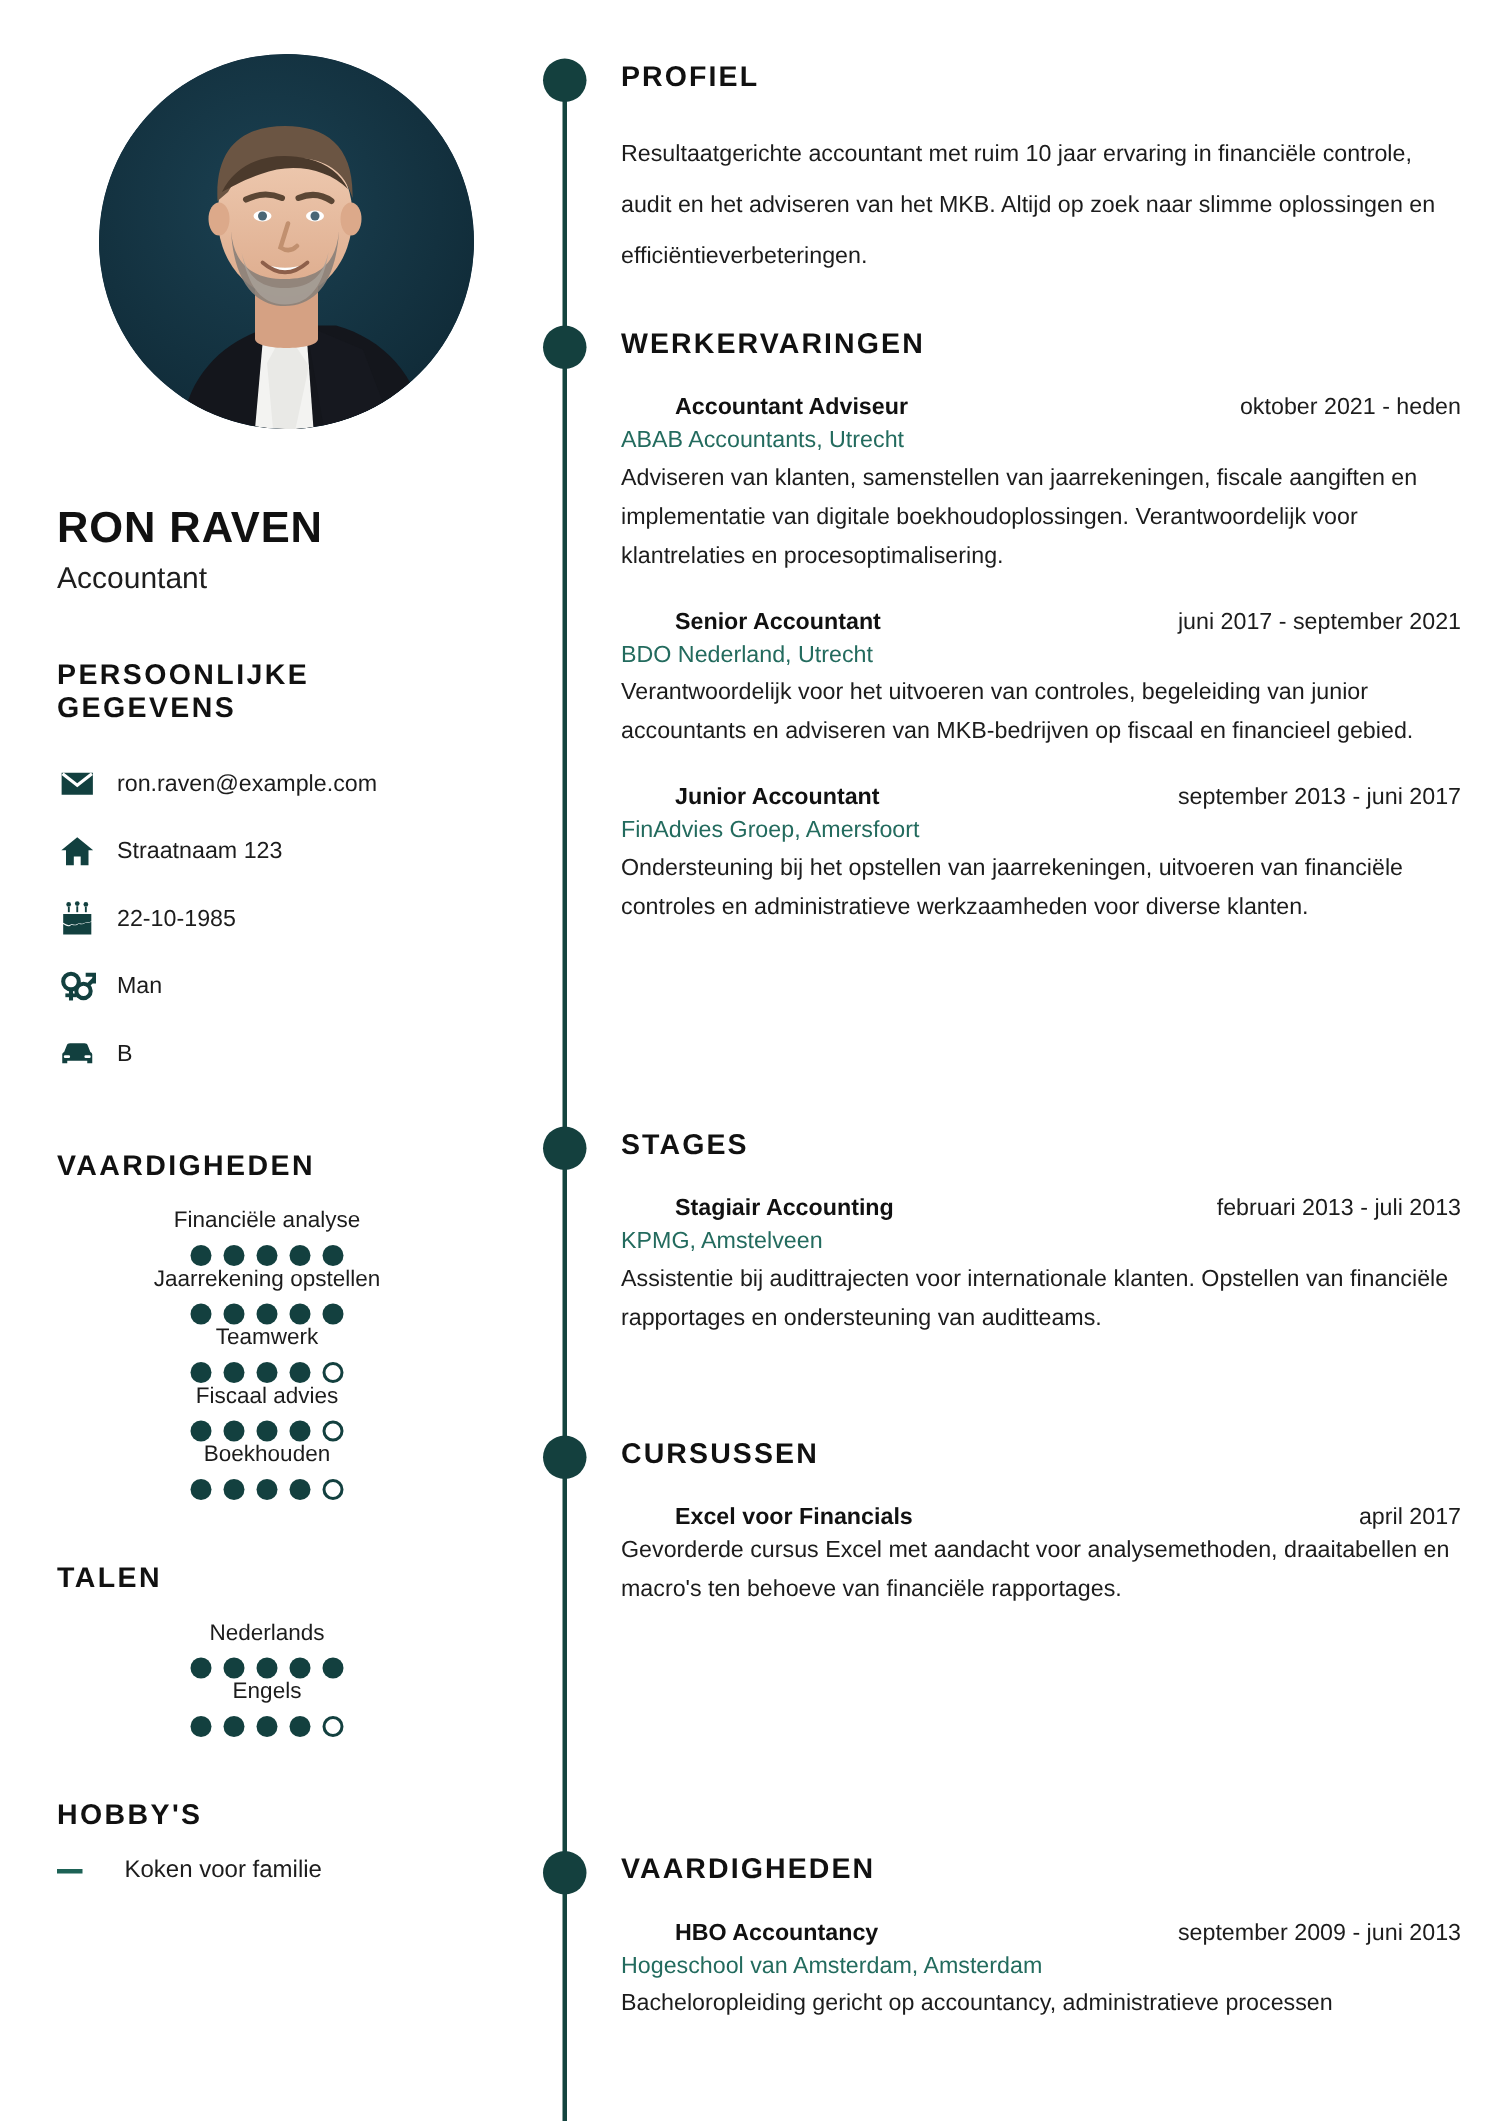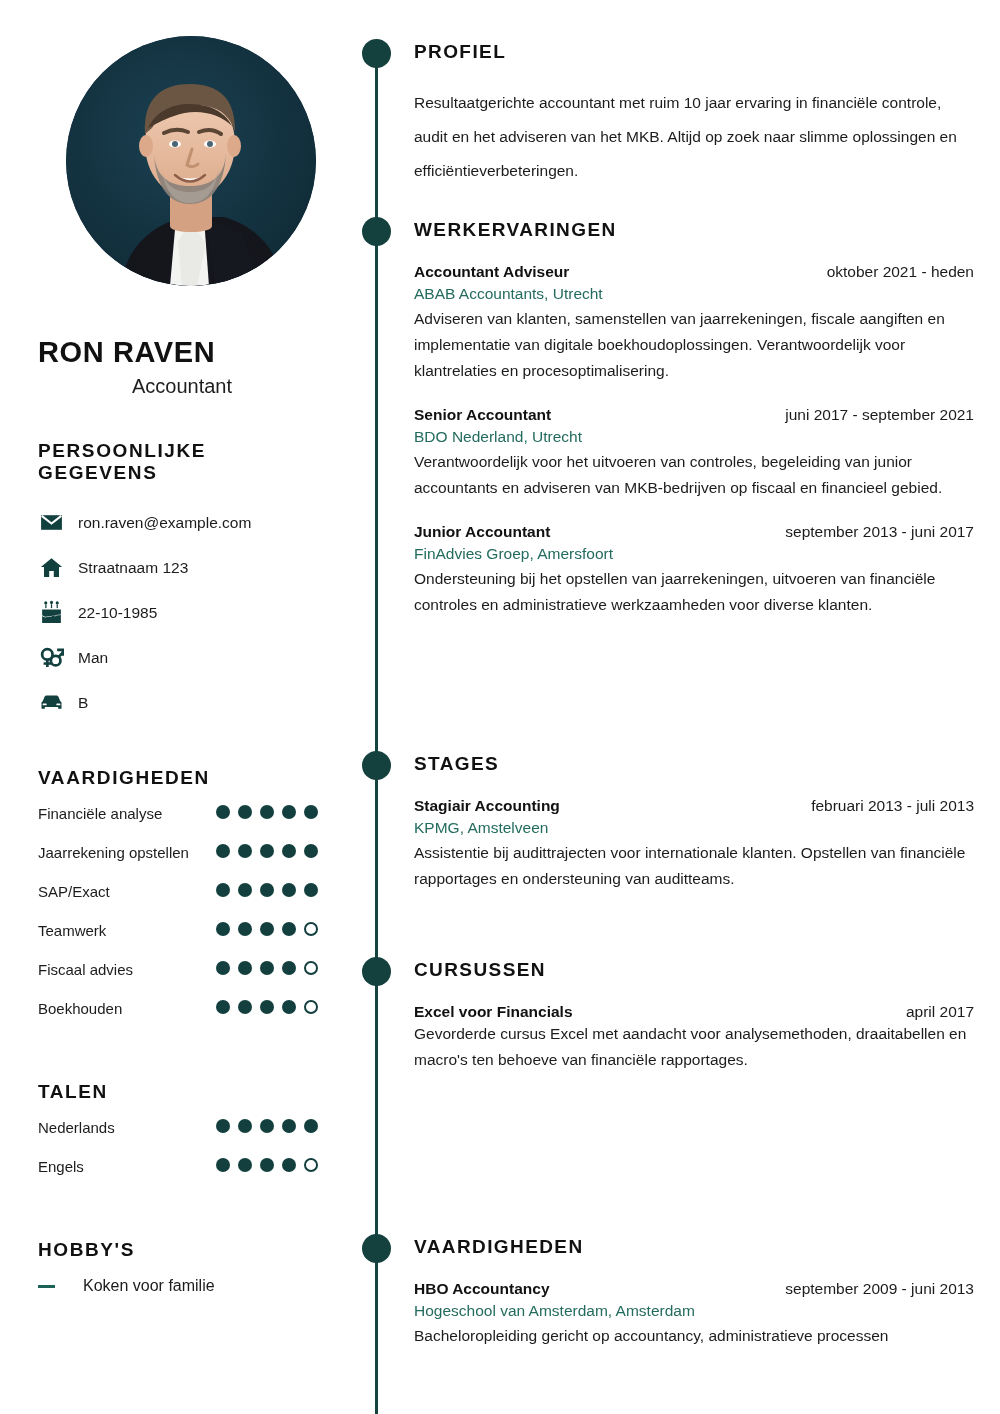--- a/index.html
+++ b/index.html
@@ -16,33 +16,33 @@
   .left { position:absolute; left:0; top:0; width:360px; height:1258px; padding:34px 34px 0 38px; }
 
   .photo-wrap { width:250px; height:250px; margin:2px 0 0 28px; }
   .photo {
     width:250px; height:250px; border-radius:50%; overflow:hidden; position:relative;
     background:#133041;
   }
   .photo svg { display:block; width:250px; height:250px; }
 
   .name { font-size:29px; font-weight:bold; letter-spacing:0.6px; color:#111; margin-top:50px; }
-  .job-title { font-size:20px; font-weight:normal; color:#1e1e1e; margin-top:6px;text-align:center; }
+  .job-title { font-size:20px; font-weight:normal; color:#1e1e1e; margin-top:6px; }
 
   .sec-head-left {
     font-size:19px; font-weight:bold; letter-spacing:1.6px; color:#111;
     margin-top:42px; margin-bottom:16px;
   }
 
   .contact-row { display:flex; align-items:center; gap:14px; height:45px; }
   .c-ico { width:26px; height:26px; flex:0 0 26px; display:flex; align-items:center; justify-content:center; }
   .c-ico svg { display:block; fill:#12403f; }
   .c-txt { font-size:15.5px; color:#1c1c1c; }
 
-  .rate-row { display:flex; height:39px; }
+  .rate-row { display:flex; align-items:center; height:39px;flex-direction:column; }
   .rate-label { font-size:15px; color:#1c1c1c; flex:1 1 auto; padding-right:8px; }
   .dots { flex:0 0 auto; display:flex; gap:8px; width:110px; justify-content:flex-start; }
   .dot { width:14px; height:14px; border-radius:50%; }
   .dot.on  { background:#13403f; }
   .dot.off { background:#ffffff; border:2px solid #13403f; }
 
   .hobby-row { display:flex; align-items:center; gap:28px; margin-top:14px; }
   .dash { width:17px; height:3px; background:#1d6256; flex:0 0 17px; }
   .hobby-txt { font-size:16px; color:#1c1c1c; }
 
@@ -52,21 +52,21 @@
   .tdot { position:absolute; left:-13px; width:29px; height:29px; border-radius:50%; background:#14403e; }
 
   
   .right { position:absolute; left:414px; top:0; width:560px; }
   .sec-head-right {
     font-size:19px; font-weight:bold; letter-spacing:1.4px; color:#111;
   }
   .body-text { font-size:15.5px; line-height:34px; color:#1c1c1c; }
 
   .entry { margin-top:2px; }
-  .entry-head { display:flex; justify-content:space-between; align-items:center; gap:10px; }
+  .entry-head { display:flex; justify-content:space-between; align-items:center; gap:10px;margin-left:36px; }
   .entry-title { font-size:15.5px; font-weight:bold; color:#111; }
   .entry-date { font-size:15.5px; color:#1c1c1c; white-space:nowrap; }
   .entry-org { font-size:15.5px; color:#236b5e; line-height:24px; margin-top:1px; }
   .entry-desc { font-size:15.5px; line-height:26px; color:#1c1c1c; margin-top:0px; }
 </style>
 </head>
 <body>
 
 <div class="page">
 
@@ -214,30 +214,20 @@
           <div class="rate-label">Jaarrekening opstellen</div>
           <div class="dots">
             <span class="dot on"></span>
             <span class="dot on"></span>
             <span class="dot on"></span>
             <span class="dot on"></span>
             <span class="dot on"></span>
           </div>
         </div>
         <div class="rate-row">
-          <div class="rate-label">SAP/Exact</div>
-          <div class="dots">
-            <span class="dot on"></span>
-            <span class="dot on"></span>
-            <span class="dot on"></span>
-            <span class="dot on"></span>
-            <span class="dot on"></span>
-          </div>
-        </div>
-        <div class="rate-row">
           <div class="rate-label">Teamwerk</div>
           <div class="dots">
             <span class="dot on"></span>
             <span class="dot on"></span>
             <span class="dot on"></span>
             <span class="dot on"></span>
             <span class="dot off"></span>
           </div>
         </div>
         <div class="rate-row">

